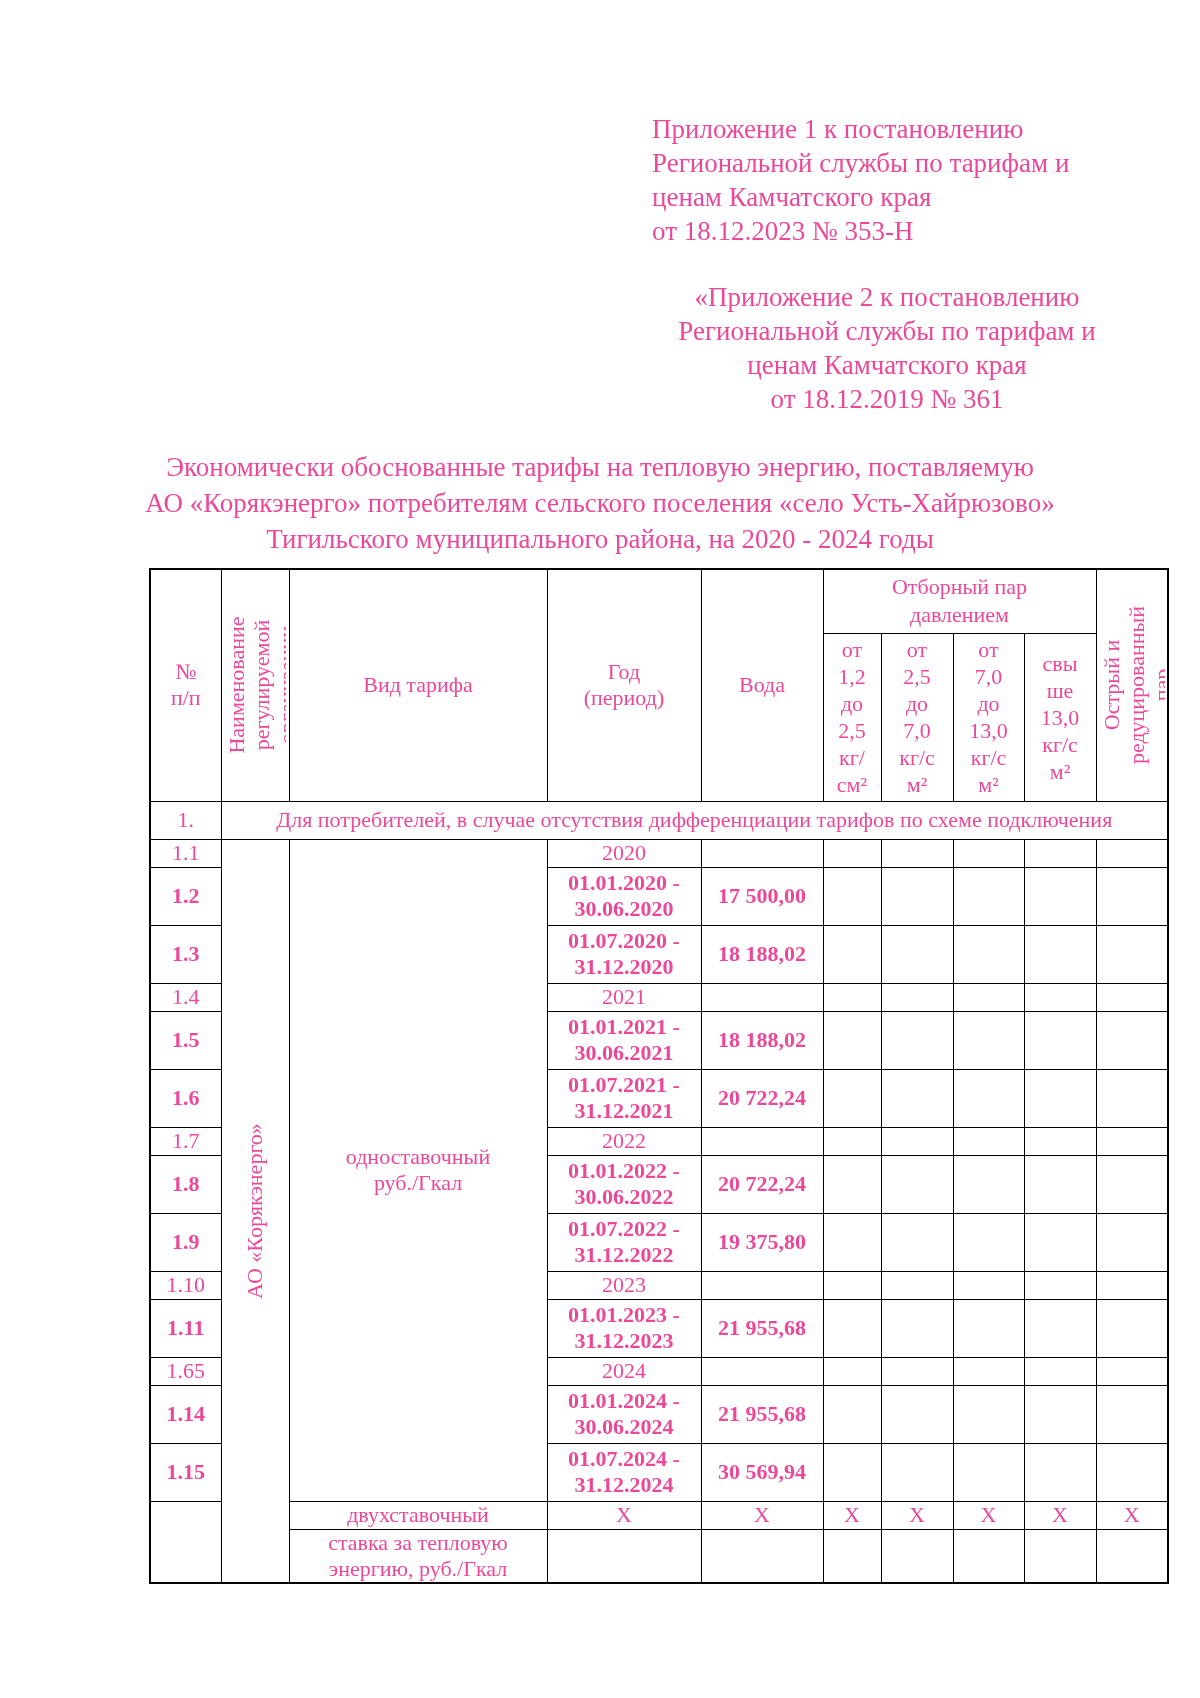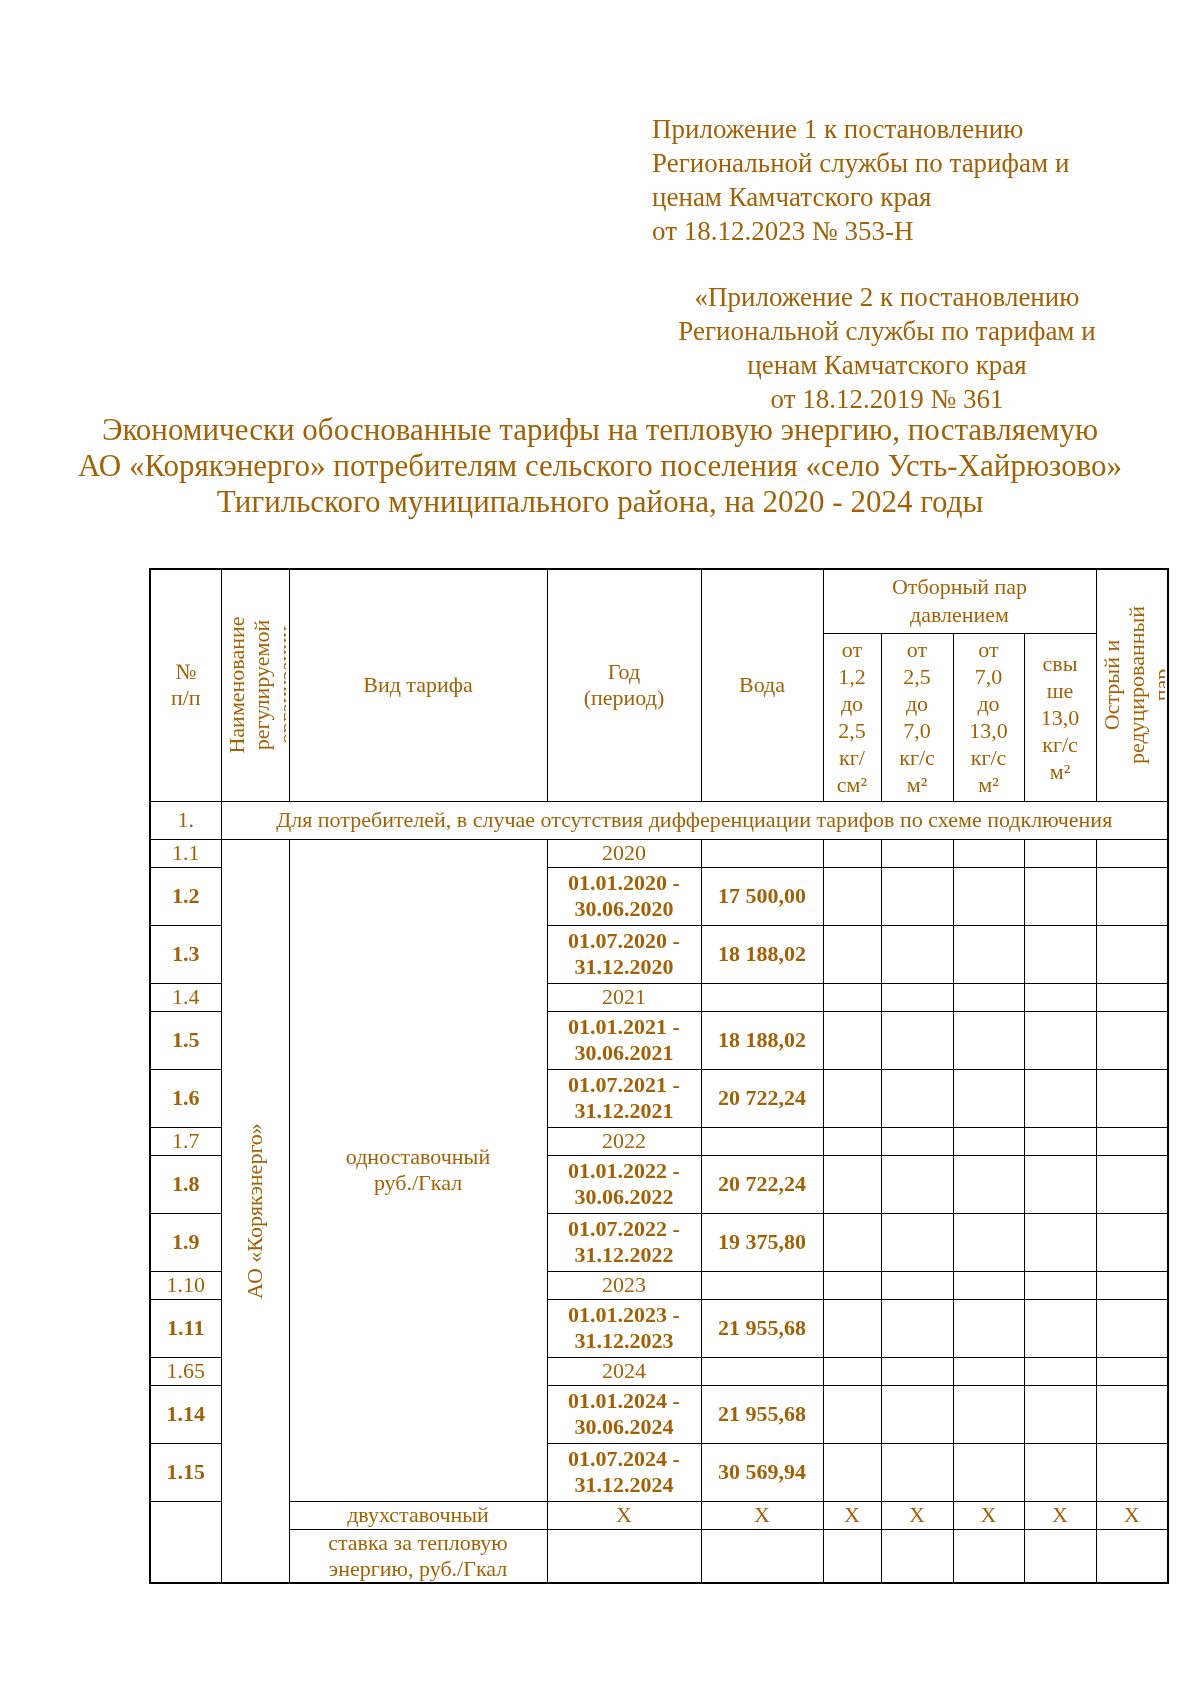--- a/index.html
+++ b/index.html
@@ -1,24 +1,24 @@
 <!DOCTYPE html>
 <html><head>
 <meta charset="utf-8">
 <style>
   html,body{margin:0;padding:0;background:#ffffff;}
-  .page{position:relative;width:1200px;height:1698px;background:#ffffff;color:#a16207;
+  .page{position:relative;width:1200px;height:1698px;background:#ffffff;color:#ec4899;
         font-family:"Liberation Serif","DejaVu Serif",serif;overflow:hidden;}
 
   .appendix{position:absolute;left:652px;width:470px;font-size:27px;line-height:34px;}
   .appendix1{top:112px;}
   .appendix2{top:280px;text-align:center;}
 
-  .doc-title{position:absolute;top:412px;left:40px;right:40px;text-align:center;
-             font-size:31px;line-height:36px;}
+  .doc-title{position:absolute;top:449px;left:40px;right:40px;text-align:center;
+             font-size:27px;line-height:36px;}
 
   table.tbl{position:absolute;left:149px;top:568px;border-collapse:collapse;
             table-layout:fixed;width:1018px;font-size:22px;line-height:26px;
             border:2px solid #000;}
   table.tbl td{border:1px solid #000;padding:0;text-align:center;vertical-align:middle;
                overflow:hidden;}
 
   tr.hA{height:64px;}
   tr.hB{height:168px;}
   tr.r1{height:38px;}

